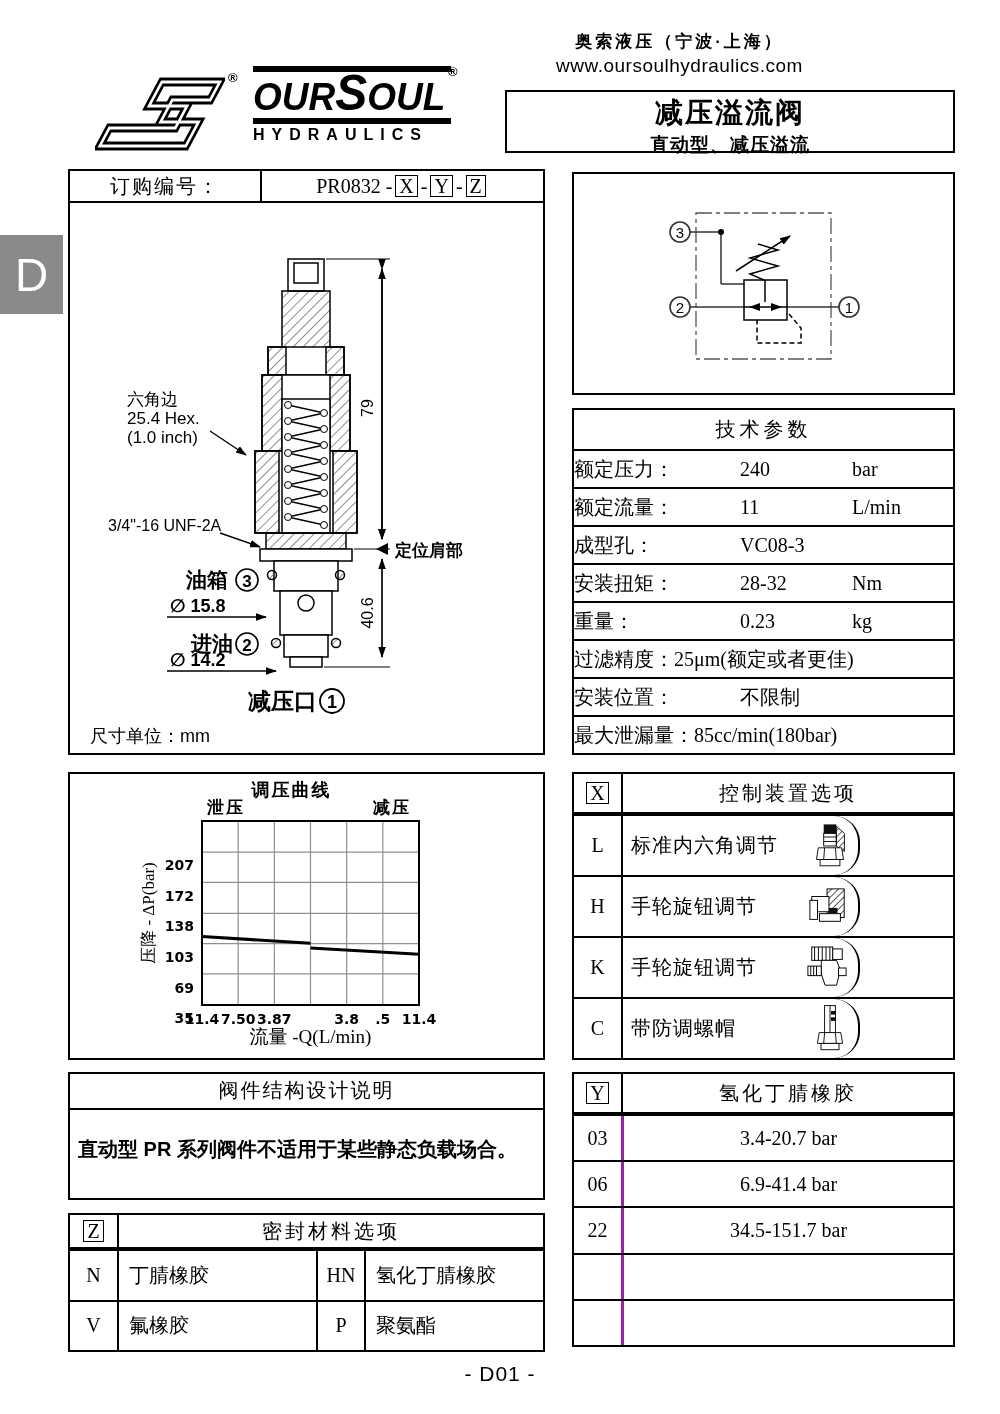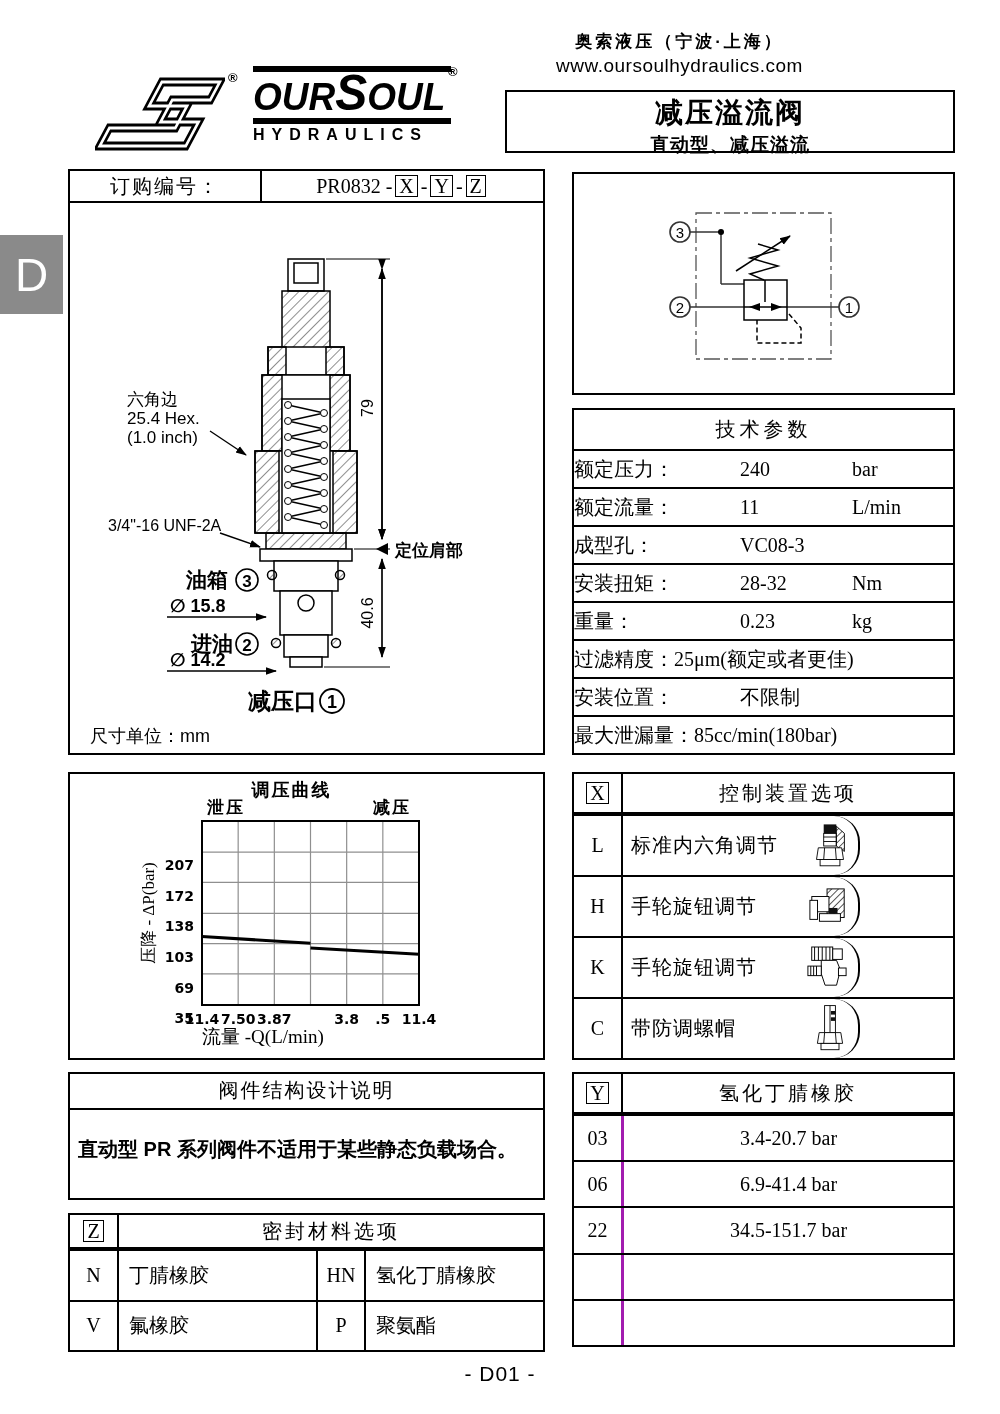--- a/index.html
+++ b/index.html
@@ -46,21 +46,21 @@
   #chart-box{left:68px;top:772px;width:477px;height:288px;}
   #chart-box .ctitle{position:absolute;left:0;right:30px;top:4px;text-align:center;
        font-family:"Liberation Sans",sans-serif;font-weight:bold;font-size:18px;letter-spacing:2px;}
   #chart-box .region{position:absolute;top:22px;font-family:"Liberation Sans",sans-serif;font-weight:bold;font-size:17px;letter-spacing:2px;}
   #region-left{left:137px;} #region-right{left:303px;}
   #plot-wrap{position:absolute;left:0;top:0;width:473px;height:284px;}
   .xtick,.ytick{position:absolute;font-family:"DejaVu Sans",sans-serif;font-weight:bold;font-size:14px;}
   .ytick{width:40px;text-align:right;margin-top:44px;}
   #chart-ylabel{position:absolute;left:14px;top:139px;transform:translate(-0%,-50%) rotate(-90deg);transform-origin:center;
        width:200px;margin-left:-36px;text-align:center;font-size:17px;}
-  #chart-xlabel{position:absolute;left:132px;width:217px;top:250px;font-size:19px;}
+  #chart-xlabel{position:absolute;left:132px;width:217px;top:250px;text-align:center;font-size:19px;}
   
   .opt-head{display:flex;border-bottom:2px solid #000;font-size:20px;}
   .opt-head .hc1{width:47px;border-right:2px solid #000;display:flex;align-items:center;justify-content:center;}
   .opt-head .hc2{flex:1;display:flex;align-items:center;justify-content:center;letter-spacing:3px;}
   
   #x-box{left:572px;top:772px;width:383px;height:288px;display:flex;flex-direction:column;}
   #x-box .opt-head{height:38px;}
   #x-box .xrow{flex:1;border-top:2px solid #000;display:flex;font-size:20px;}
   #x-box .xrow:first-of-type{border-top:none;}
   #x-box .rc1{width:47px;border-right:2px solid #000;display:flex;align-items:center;justify-content:center;}

